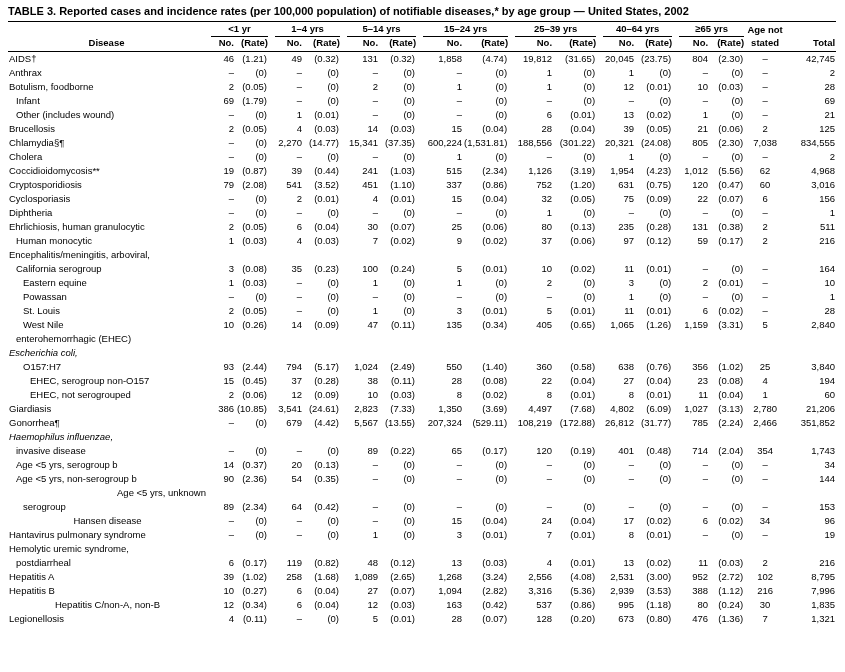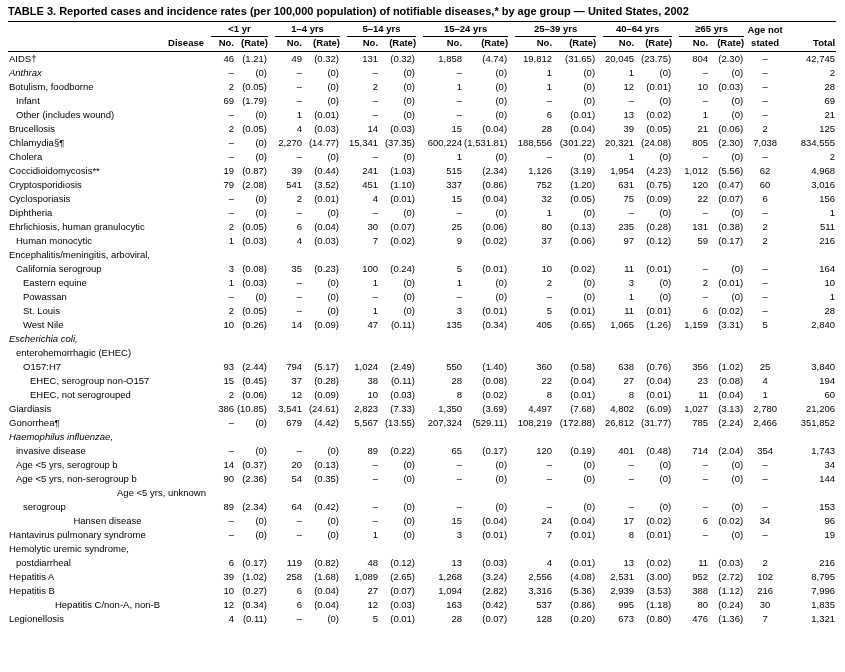--- a/index.html
+++ b/index.html
@@ -28,21 +28,21 @@
   }
   th.h-group { padding: 0; }
   th.h-group .gline {
     text-align: center;
     border-bottom: 1px solid #000;
     margin: 0 2px 0 5px;
     padding-bottom: 1px;
     white-space: nowrap;
   }
   tr.subhead th { border-bottom: 1px solid #000; padding-bottom: 2px; }
-  th.h-disease { text-align: right; padding-left: 1px; margin-left: 20px; }
+  th.h-disease { text-align: center; padding-left: 1px; margin-left: 20px; }
   th.h-agenot, th.h-stated { text-align: center; padding-right: 4px; }
   th.h-total { text-align: right; padding-right: 1px; margin-top: 40px; }
   tbody td {
     line-height: 14px; height: 14px; padding: 0;
     white-space: nowrap; font-size: 9.5px;
   }
   td.lbl { text-align: left; overflow: hidden; }
   td.it { font-style: italic; }
   td.num { text-align: right; padding-right: 2px; }
   td.rate { padding-right: 3px; }
@@ -136,21 +136,21 @@
           <td class="num">19,812</td>
           <td class="num rate">(31.65)</td>
           <td class="num">20,045</td>
           <td class="num rate">(23.75)</td>
           <td class="num">804</td>
           <td class="num rate">(2.30)</td>
           <td class="stated">–</td>
           <td class="total">42,745</td>
         </tr>
         <tr>
-          <td class="lbl" style="padding-left: 1px; font-style: italic;">Anthrax</td>
+          <td class="lbl" style="padding-left: 1px;">Anthrax</td>
           <td class="num">–</td>
           <td class="num rate">(0)</td>
           <td class="num">–</td>
           <td class="num rate">(0)</td>
           <td class="num">–</td>
           <td class="num rate">(0)</td>
           <td class="num">–</td>
           <td class="num rate">(0)</td>
           <td class="num">1</td>
           <td class="num rate">(0)</td>
@@ -497,40 +497,40 @@
           <td class="num">405</td>
           <td class="num rate">(0.65)</td>
           <td class="num">1,065</td>
           <td class="num rate">(1.26)</td>
           <td class="num">1,159</td>
           <td class="num rate">(3.31)</td>
           <td class="stated">5</td>
           <td class="total">2,840</td>
         </tr>
         <tr>
-          <td class="lbl it" style="padding-left: 1px;">Escherichia coli,</td>
+          <td class="lbl" style="padding-left: 8px;">enterohemorrhagic (EHEC)</td>
           <td class="num"></td>
           <td class="num rate"></td>
           <td class="num"></td>
           <td class="num rate"></td>
           <td class="num"></td>
           <td class="num rate"></td>
           <td class="num"></td>
           <td class="num rate"></td>
           <td class="num"></td>
           <td class="num rate"></td>
           <td class="num"></td>
           <td class="num rate"></td>
           <td class="num"></td>
           <td class="num rate"></td>
           <td class="stated"></td>
           <td class="total"></td>
         </tr>
         <tr>
-          <td class="lbl" style="padding-left: 8px;">enterohemorrhagic (EHEC)</td>
+          <td class="lbl it" style="padding-left: 1px;">Escherichia coli,</td>
           <td class="num"></td>
           <td class="num rate"></td>
           <td class="num"></td>
           <td class="num rate"></td>
           <td class="num"></td>
           <td class="num rate"></td>
           <td class="num"></td>
           <td class="num rate"></td>
           <td class="num"></td>
           <td class="num rate"></td>

